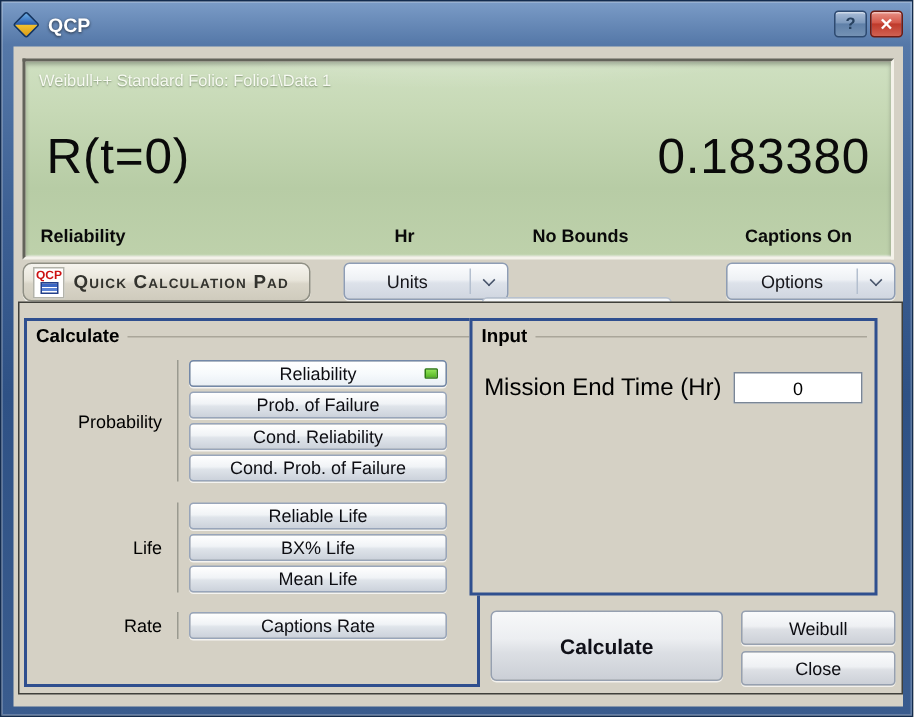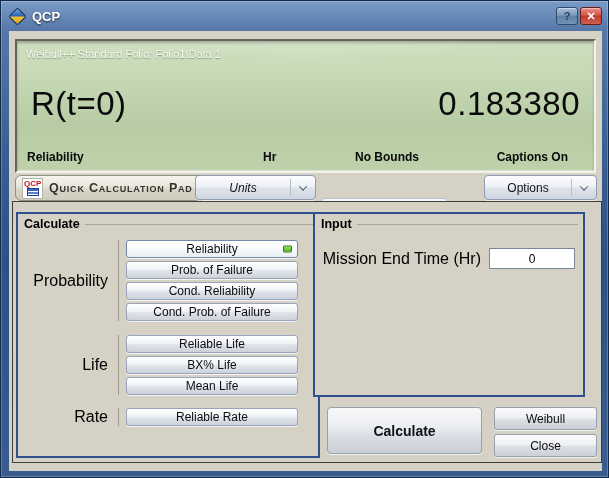--- a/index.html
+++ b/index.html
@@ -72,42 +72,42 @@
 
   .dropdown { position: absolute; top: 0; height: 25px; border: 1px solid #8e9db5; border-radius: 4px;
     background: linear-gradient(180deg, #fcfdfe 0%, #eef1f5 45%, #dde2ea 55%, #d0d6e0 100%);
     display: flex; align-items: stretch; cursor: default; box-shadow: 0 1px 0 rgba(255,255,255,0.65); }
   .dd-label { flex: 1; display: flex; align-items: center; justify-content: center;
     font-size: 12px; color: #15151a; }
   .dd-sep { width: 1px; background: #b4bfcf; margin: 3px 0; }
   .dd-arrow-box { width: 24px; display: flex; align-items: center; justify-content: center; }
   .chev { width: 6px; height: 6px; border-right: 1px solid #47536a; border-bottom: 1px solid #47536a;
     transform: rotate(45deg) translate(-1px,-1px); }
-  .dd-units { left: 186px; width: 121px; font-style: italic; }
+  .dd-units { left: 220px; width: 110px; }
   .dd-bounds { left: 312px; width: 127px; }
   .dd-options { left: 475px; width: 113px; }
   .dropdown.disabled { border-color: #b7c1cf;
     background: linear-gradient(180deg, #f6f8fa 0%, #edf0f4 50%, #e4e8ee 100%); margin-top: 23px; }
   .dropdown.disabled .dd-label { color: #a9b2c2; }
   .dropdown.disabled .chev { border-color: #b2bcca; }
   .dropdown.disabled .dd-sep { background: #d2d9e3; }
 
   
   .content-panel { position: absolute; left: 3px; top: 170px; width: 590px; height: 262px;
     border: 1px solid #3f3f3a; background: #d5d1c5; }
 
   .groupbox { position: absolute; border: 2px solid #2f4f8f; background: #d5d1c5; }
   .gb-calculate { left: 3px; top: 10px; width: 304px; height: 246px; }
   .gb-input { left: 300px; top: 10px; width: 272px; height: 185px; }
   .gb-head { display: flex; align-items: center; padding: 2px 4px 0 6px; height: 18px; }
   .gb-title { font-size: 12.5px; font-weight: bold; color: #000; white-space: nowrap; }
   .gb-rule { flex: 1; height: 1px; background: #aaa69a; margin-left: 5px; margin-right: 1px; }
 
   .calc-section { display: flex; align-items: center; }
-  .calc-section .sec-label { width: 100px; text-align: right; font-size: 16px; color: #000;
+  .calc-section .sec-label { width: 100px; text-align: right; font-size: 12px; color: #000;
     padding-right: 10px; }
   .sec-divider { width: 1px; align-self: stretch; background: #9a9a90; }
   .sec-buttons { display: flex; flex-direction: column; gap: 3px; margin-left: 7px; width: 172px; }
   .sec-probability { margin-top: 8px; }
   .sec-life { margin-top: 14px; }
   .sec-rate { margin-top: 13px; }
 
   .calc-btn { position: relative; height: 18px; border: 1px solid #98a5ba; border-radius: 3px;
     background: linear-gradient(180deg, #ffffff 0%, #f0f3f6 45%, #dfe4ea 55%, #ccd2db 100%);
     font-size: 12px; color: #0d0d12; display: flex; align-items: center; justify-content: center;
@@ -249,21 +249,21 @@
               <span>Mean Life</span>
             </div>
           </div>
         </div>
 
         <div class="calc-section sec-rate">
           <div class="sec-label">Rate</div>
           <div class="sec-divider"></div>
           <div class="sec-buttons">
             <div class="calc-btn">
-              <span>Reliable Rate</span>
+              <span>Captions Rate</span>
             </div>
           </div>
         </div>
       </div>
 
       <div class="groupbox gb-input">
         <div class="gb-head">
           <span class="gb-title">Input</span>
           <span class="gb-rule"></span>
         </div>

